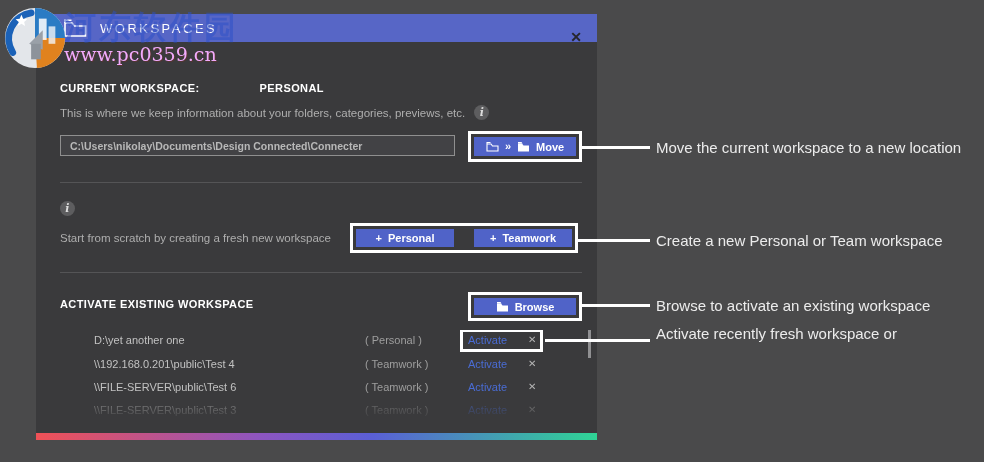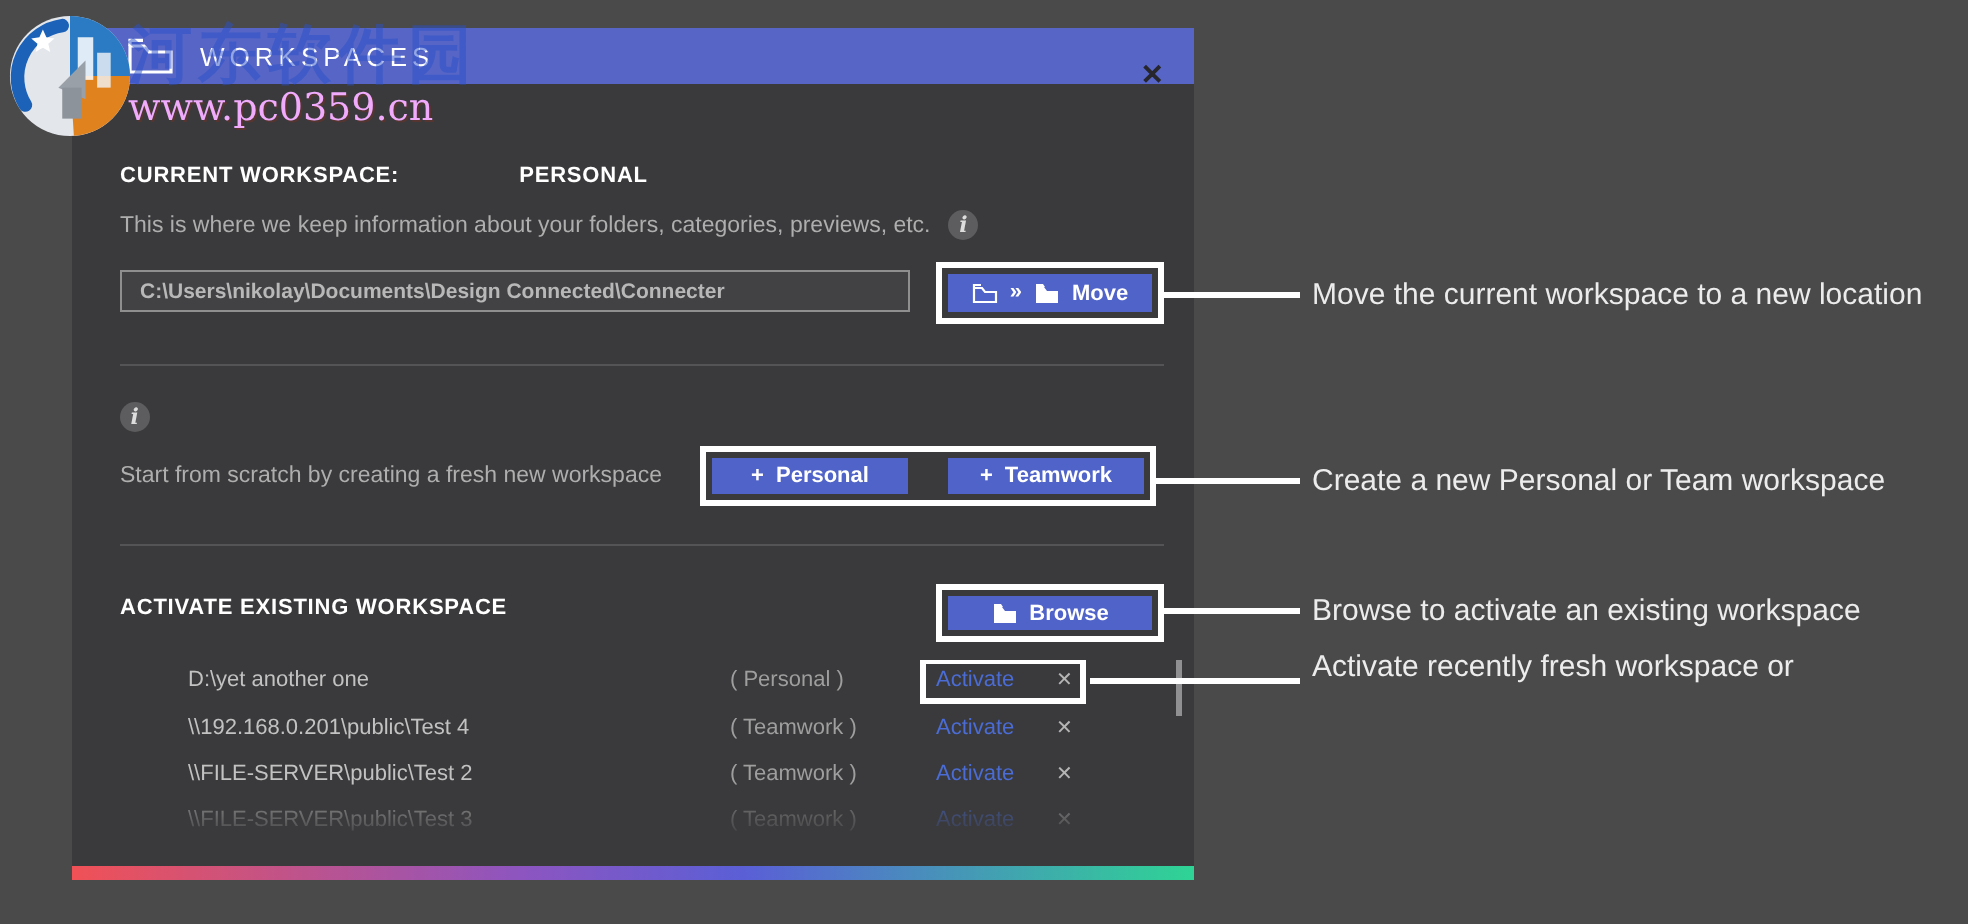--- a/index.html
+++ b/index.html
@@ -177,21 +177,21 @@
       <span class="ract">Activate</span>
       <span class="rx">✕</span>
     </div>
     <div class="row r2">
       <span class="rpath">\\192.168.0.201\public\Test 4</span>
       <span class="rtype">( Teamwork )</span>
       <span class="ract">Activate</span>
       <span class="rx">✕</span>
     </div>
     <div class="row r3">
-      <span class="rpath">\\FILE-SERVER\public\Test 2</span>
+      <span class="rpath">\\FILE-SERVER\public\Test 6</span>
       <span class="rtype">( Teamwork )</span>
       <span class="ract">Activate</span>
       <span class="rx">✕</span>
     </div>
     <div class="row r4">
       <span class="rpath">\\FILE-SERVER\public\Test 3</span>
       <span class="rtype">( Teamwork )</span>
       <span class="ract">Activate</span>
       <span class="rx">✕</span>
     </div>

